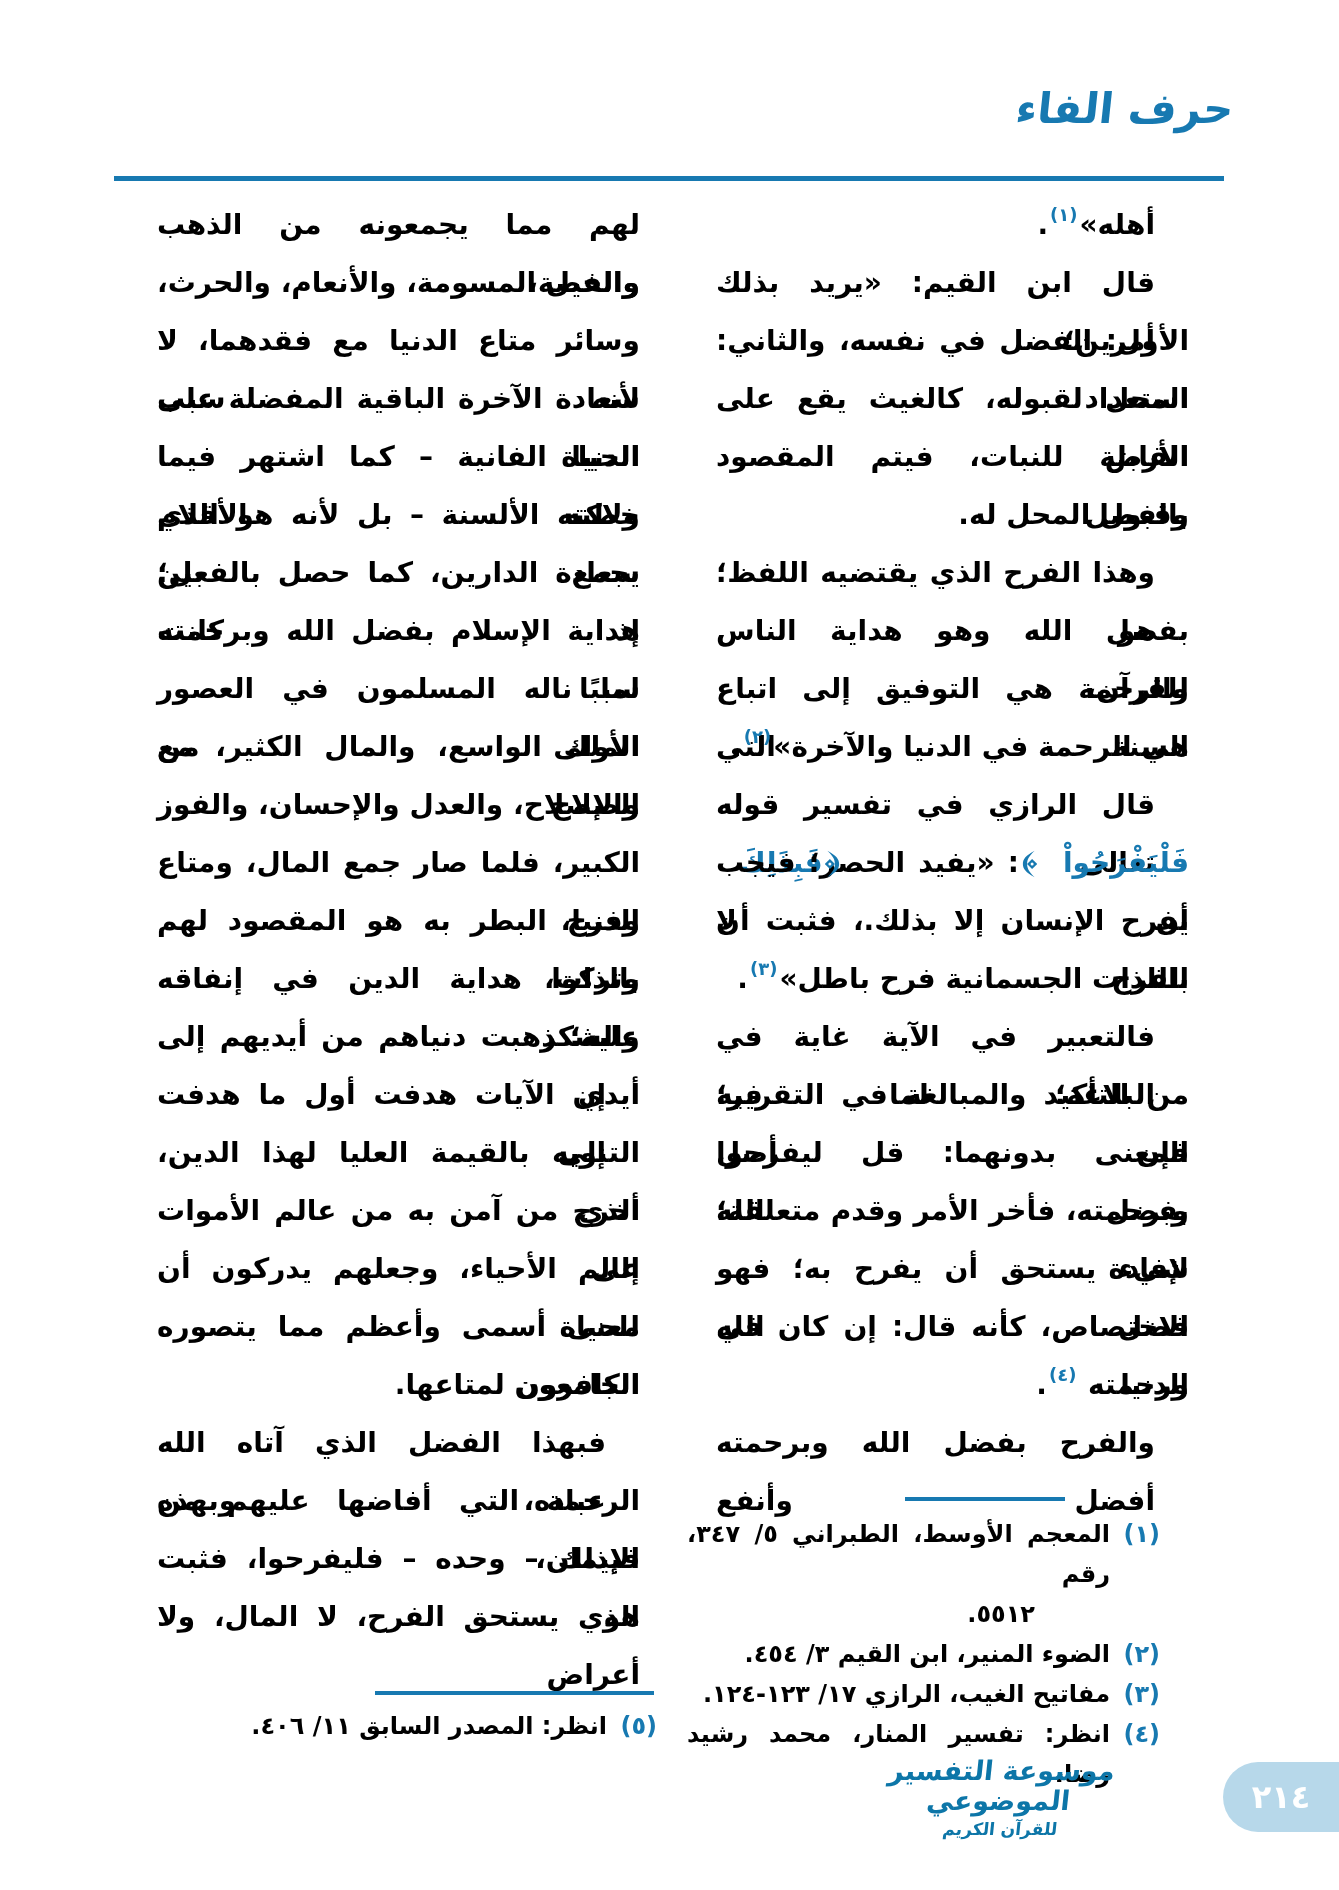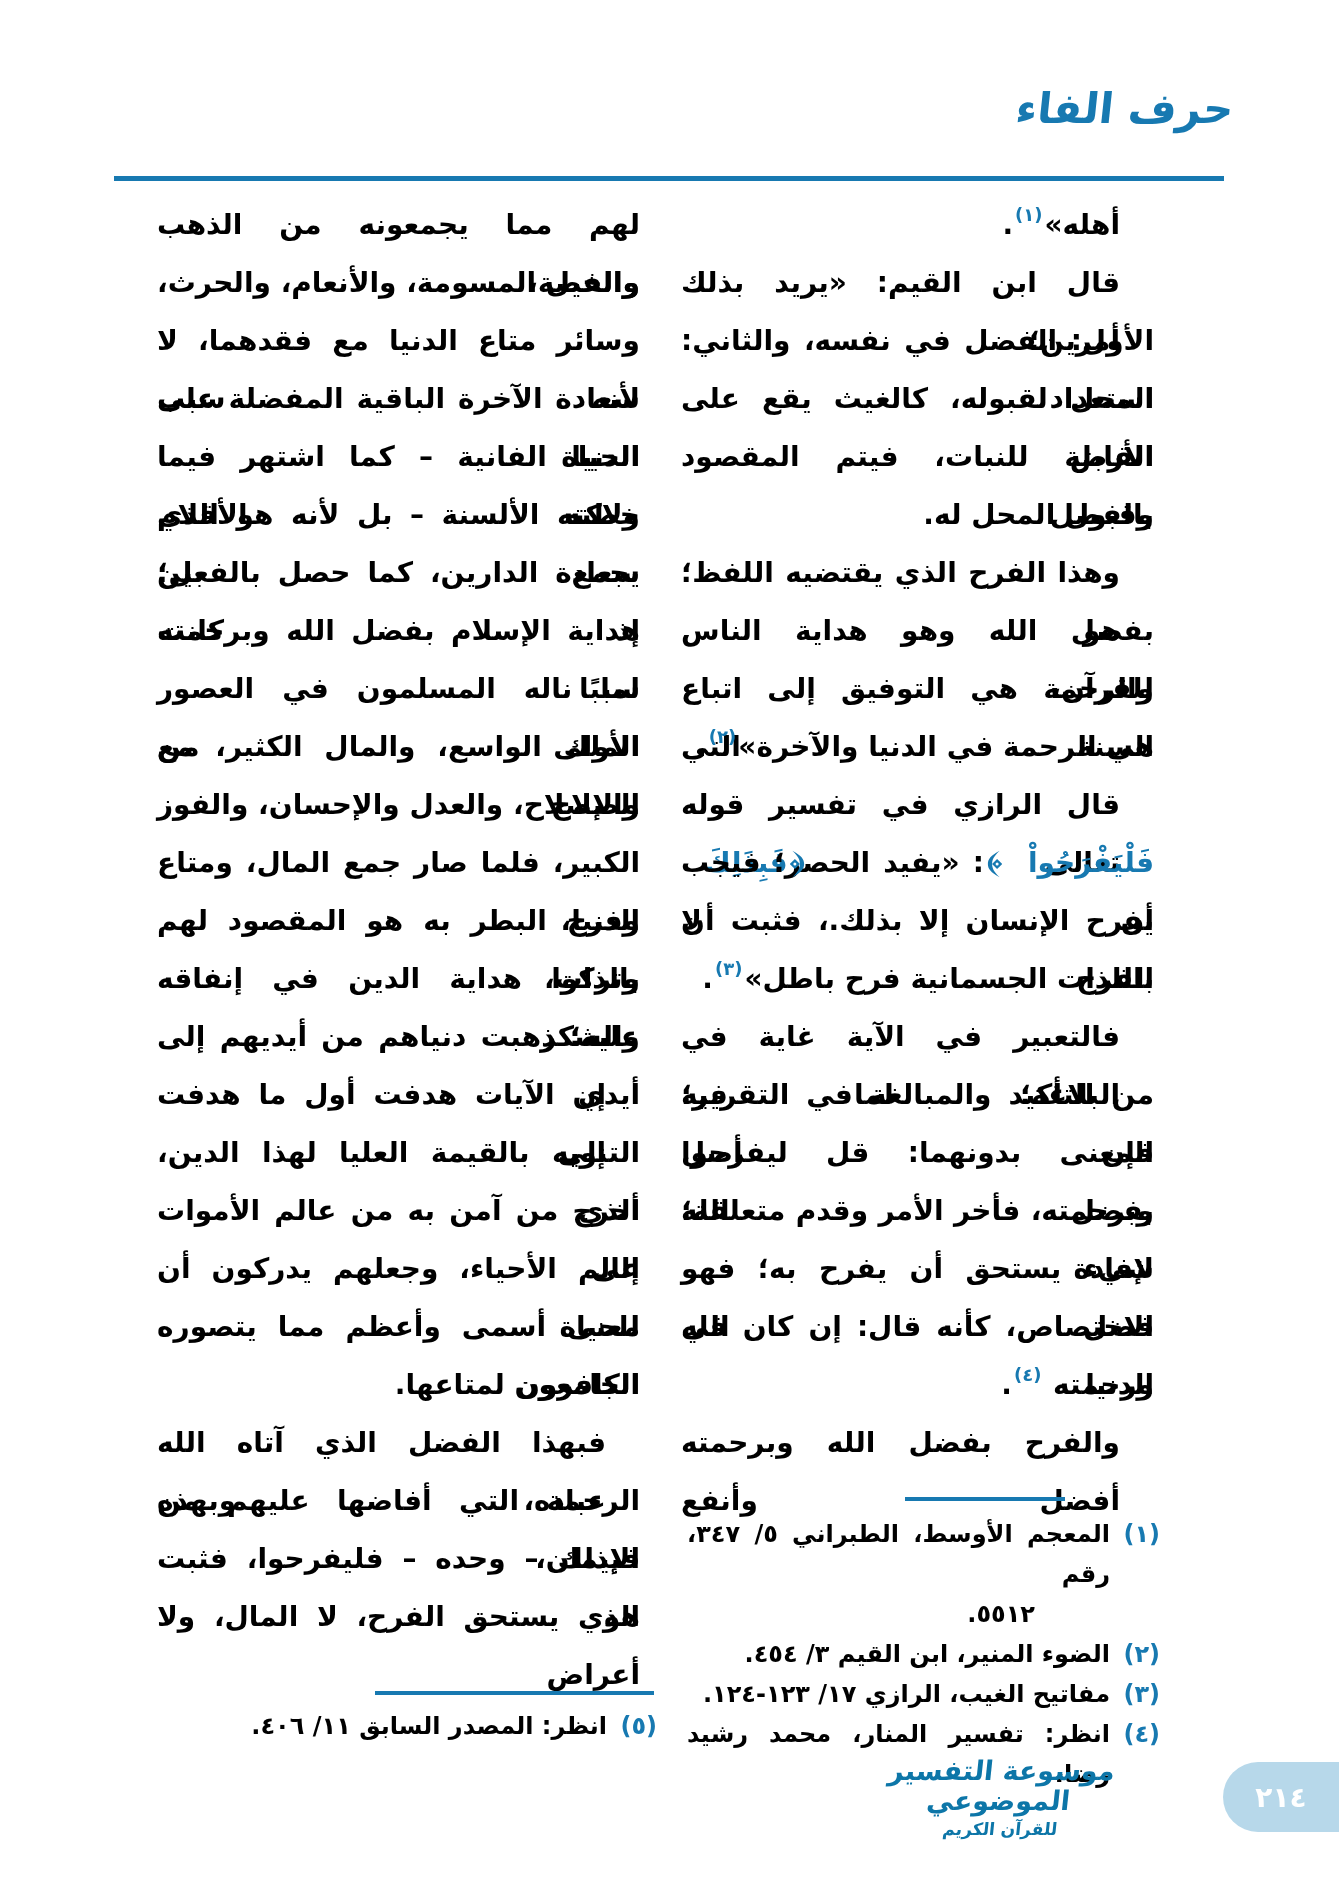--- a/index.html
+++ b/index.html
@@ -27,21 +27,21 @@
     transform:skewX(-6deg);
     letter-spacing:-1px;
     white-space:nowrap;
   }
   .header-rule{
     position:absolute;top:176px;left:114px;width:1110px;height:5px;
     background:var(--accent);
   }
   
   .col{position:absolute;top:196px;font-size:28px;}
-  .col-right{left:681px;width:473px;}
+  .col-right{left:716px;width:473px;}
   .col-left{left:157px;width:483px;}
   .line{
     height:58px;line-height:58px;
     text-align:justify;text-align-last:justify;
     white-space:normal;
   }
   .line.e{text-align-last:right;}
   .line.indent{padding-right:34px;}
   .fnmark{
     color:var(--accent);
@@ -72,21 +72,21 @@
     text-align:center;color:var(--logo);
   }
   .logo-main{font-size:27px;line-height:30px;transform:skewX(-6deg);}
   .logo-sub{font-size:17px;margin-top:3px;transform:skewX(-6deg);}
   .page-number{
     position:absolute;top:1762px;left:1223px;width:116px;height:70px;
     background:var(--badge-bg);
     border-radius:38px 0 0 38px;
     color:var(--badge-fg);
     display:flex;align-items:center;justify-content:center;
-    font-size:28px;letter-spacing:6px;
+    font-size:32px;letter-spacing:6px;
   }
 </style>
 </head>
 <body>
 
 <div class="page">
 
   <div class="header-title">حرف الفاء</div>
 
   <div class="header-rule"></div>

